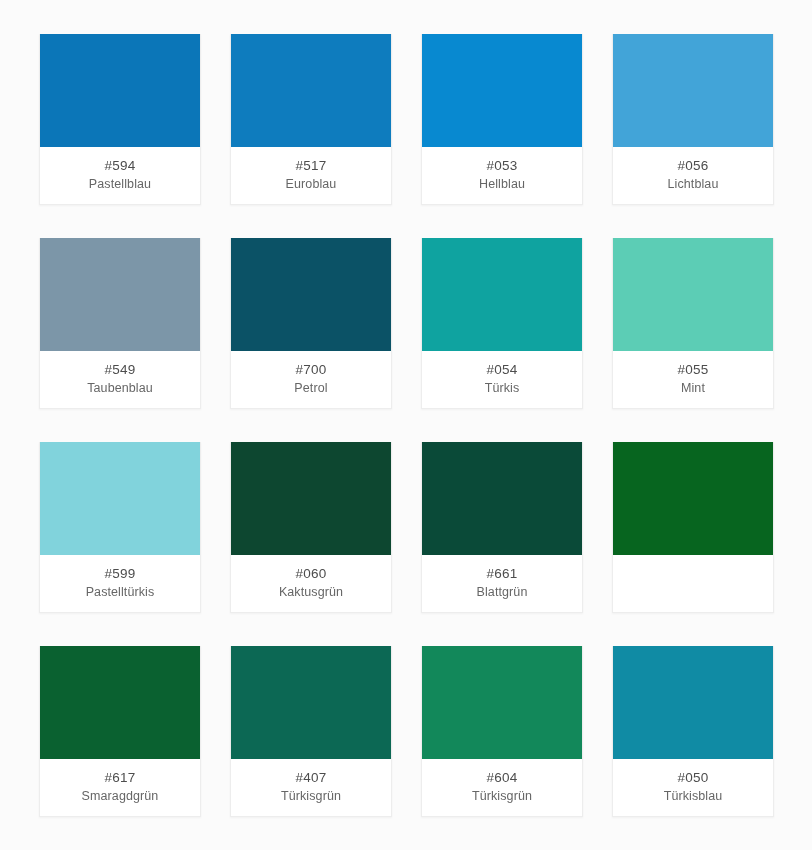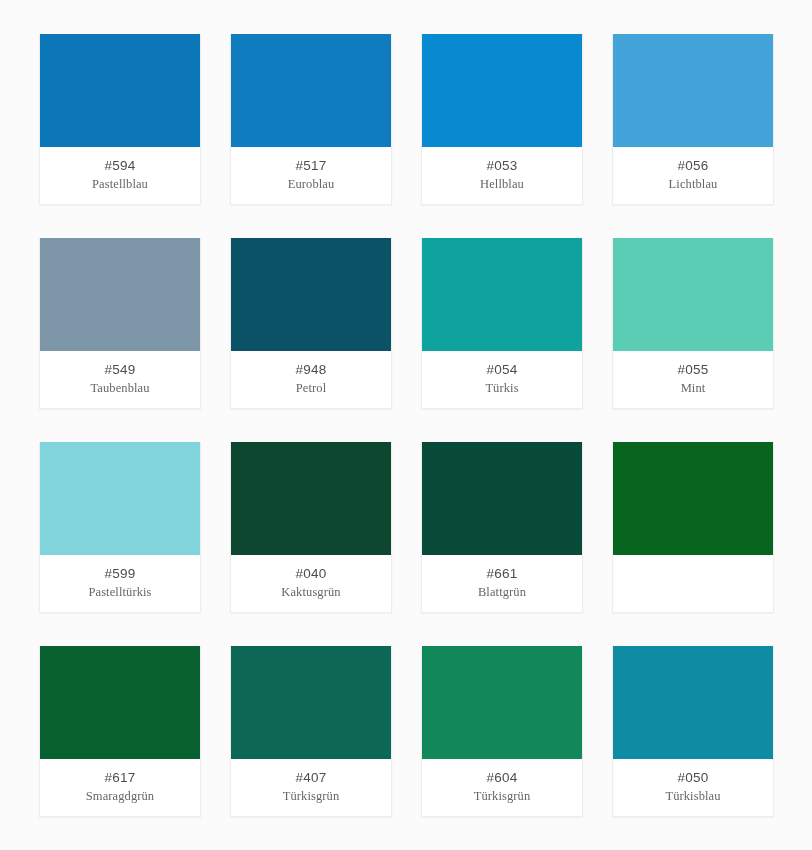--- a/index.html
+++ b/index.html
@@ -60,21 +60,20 @@
     line-height: 19px;
     color: #4d4d4d;
     letter-spacing: 0.2px;
   }
 
   .swatch-name {
     font-size: 12.5px;
     line-height: 18px;
     color: #666666;
     letter-spacing: 0.1px;
-    font-family: Liberation Serif, serif;
   }
 </style>
 </head>
 <body>
 
 <main id="swatch-grid">
     <div class="swatch-card">
       <div class="swatch-color" style="background-color: rgb(11, 118, 184);"></div>
       <div class="swatch-caption">
         <div class="swatch-code">#594</div>
@@ -105,21 +104,21 @@
     <div class="swatch-card">
       <div class="swatch-color" style="background-color: rgb(124, 150, 168);"></div>
       <div class="swatch-caption">
         <div class="swatch-code">#549</div>
         <div class="swatch-name">Taubenblau</div>
       </div>
     </div>
     <div class="swatch-card">
       <div class="swatch-color" style="background-color: rgb(11, 82, 102);"></div>
       <div class="swatch-caption">
-        <div class="swatch-code">#948</div>
+        <div class="swatch-code">#700</div>
         <div class="swatch-name">Petrol</div>
       </div>
     </div>
     <div class="swatch-card">
       <div class="swatch-color" style="background-color: rgb(15, 163, 160);"></div>
       <div class="swatch-caption">
         <div class="swatch-code">#054</div>
         <div class="swatch-name">Türkis</div>
       </div>
     </div>
@@ -133,21 +132,21 @@
     <div class="swatch-card">
       <div class="swatch-color" style="background-color: rgb(129, 211, 220);"></div>
       <div class="swatch-caption">
         <div class="swatch-code">#599</div>
         <div class="swatch-name">Pastelltürkis</div>
       </div>
     </div>
     <div class="swatch-card">
       <div class="swatch-color" style="background-color: rgb(13, 71, 48);"></div>
       <div class="swatch-caption">
-        <div class="swatch-code">#040</div>
+        <div class="swatch-code">#060</div>
         <div class="swatch-name">Kaktusgrün</div>
       </div>
     </div>
     <div class="swatch-card">
       <div class="swatch-color" style="background-color: rgb(10, 74, 56);"></div>
       <div class="swatch-caption">
         <div class="swatch-code">#661</div>
         <div class="swatch-name">Blattgrün</div>
       </div>
     </div>

